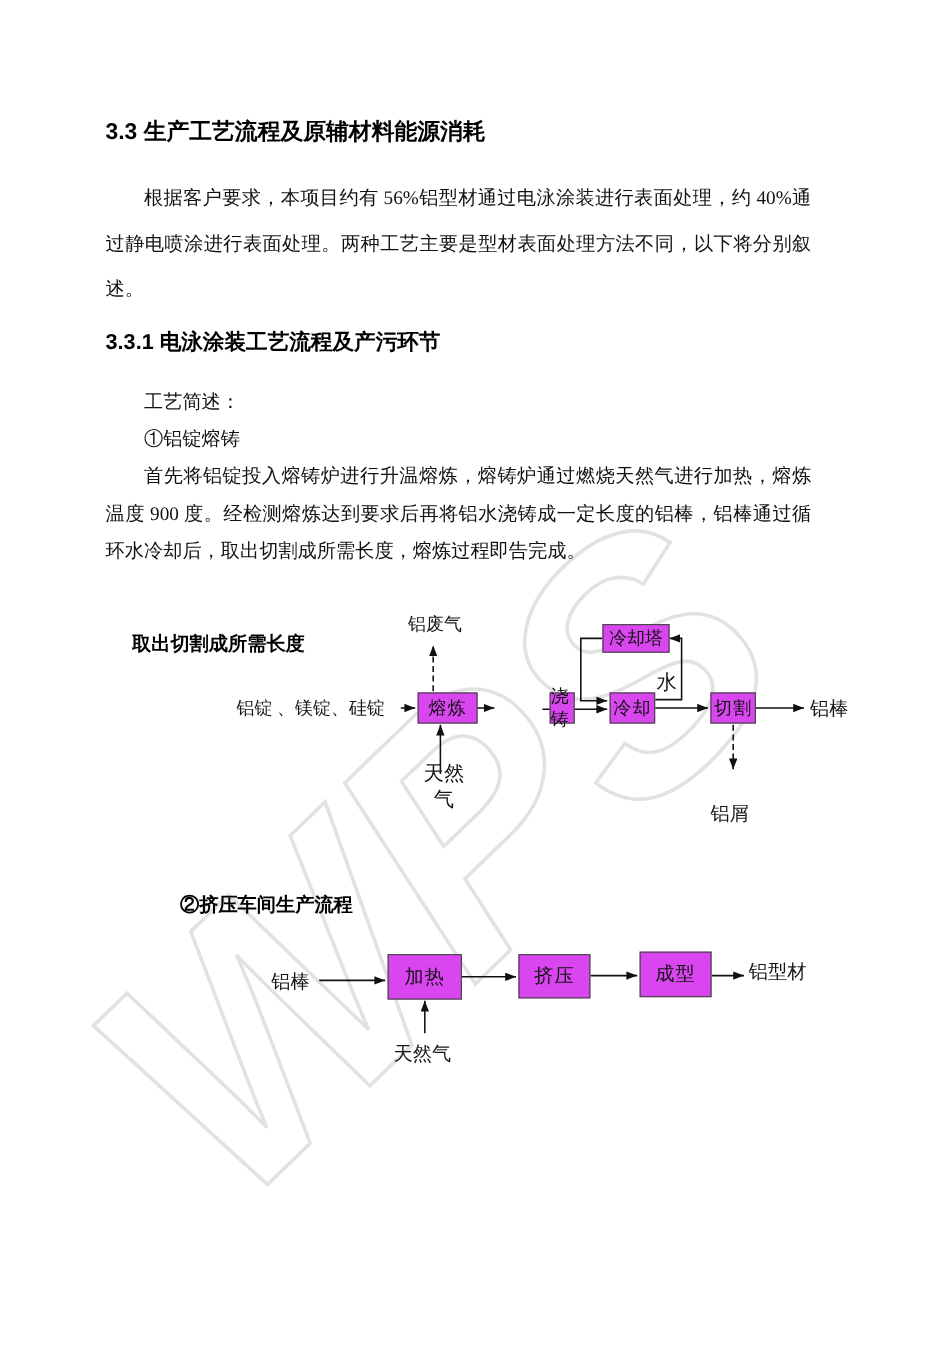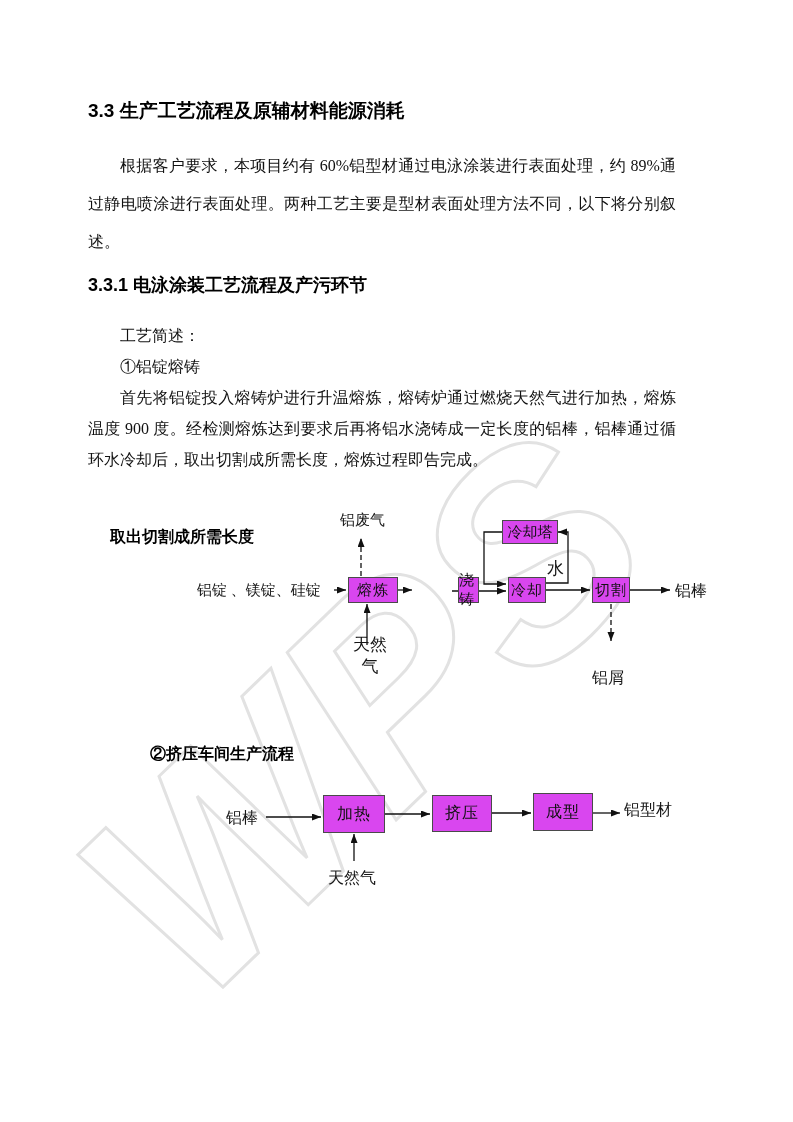--- a/index.html
+++ b/index.html
@@ -116,21 +116,21 @@
 <body>
 
 <div class="page">
 
   <svg class="watermark-svg" width="793" height="1122" viewBox="0 0 793 1122">
     <text x="370" y="810" transform="rotate(-44 370 720)" text-anchor="middle" font-family="Liberation Sans, sans-serif" font-size="285" font-weight="bold" font-style="italic" fill="none" stroke="#e2e2e2" stroke-width="3">WPS</text>
   </svg>
 
   <div class="content">
     <h1 class="doc-h1">3.3 生产工艺流程及原辅材料能源消耗</h1>
-    <p class="body">根据客户要求，本项目约有 60%铝型材通过电泳涂装进行表面处理，约 89%通过静电喷涂进行表面处理。两种工艺主要是型材表面处理方法不同，以下将分别叙述。</p>
+    <p class="body">根据客户要求，本项目约有 56%铝型材通过电泳涂装进行表面处理，约 40%通过静电喷涂进行表面处理。两种工艺主要是型材表面处理方法不同，以下将分别叙述。</p>
     <h2 class="doc-h2">3.3.1 电泳涂装工艺流程及产污环节</h2>
     <p class="tight">工艺简述：</p>
     <p class="tight">①铝锭熔铸</p>
     <p class="tight">首先将铝锭投入熔铸炉进行升温熔炼，熔铸炉通过燃烧天然气进行加热，熔炼温度 900 度。经检测熔炼达到要求后再将铝水浇铸成一定长度的铝棒，铝棒通过循环水冷却后，取出切割成所需长度，熔炼过程即告完成。</p>
   </div>
 
   <svg class="lines-svg" width="793" height="1122" viewBox="0 0 793 1122">
     <defs>
       <marker id="ah" markerWidth="10" markerHeight="8" refX="9" refY="3.5" orient="auto" markerUnits="userSpaceOnUse">
         <path d="M0,0 L9,3.5 L0,7 Z" fill="#111"></path>

